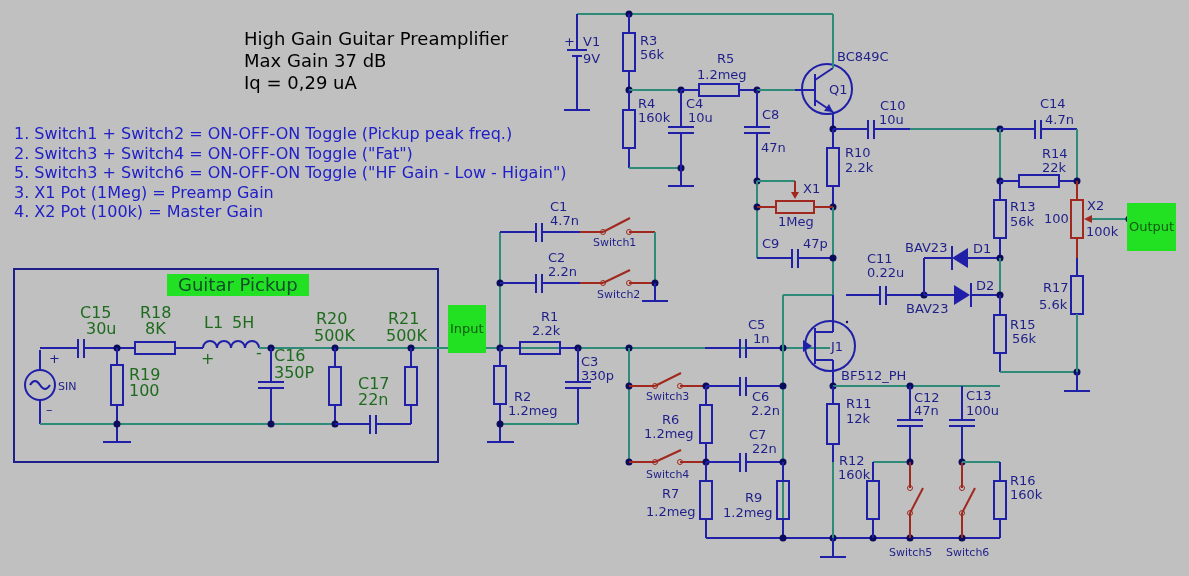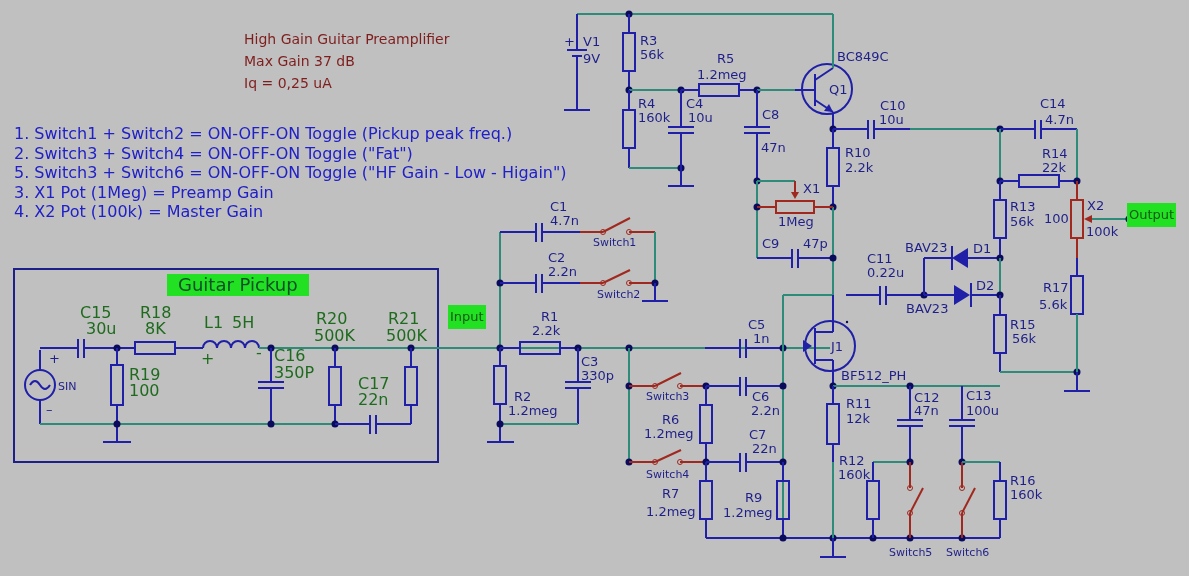--- a/index.html
+++ b/index.html
@@ -5,32 +5,32 @@
   html, body { margin:0; padding:0; }
   body { width:1189px; height:576px; background:#c0c0c0; overflow:hidden; position:relative; font-family:"DejaVu Sans", sans-serif; }
   #schem { position:absolute; left:0; top:0; }
   .w { stroke:#2e8b7a; stroke-width:2; fill:none; }
   .b { stroke:#1f1fa8; stroke-width:2; fill:none; }
   .r { stroke:#a0281e; stroke-width:2; fill:none; }
   .dot { fill:#0b0b5c; }
   .lbl { fill:#1f1f8a; font-size:13px; font-family:"DejaVu Sans", sans-serif; }
   .lbls { fill:#1f1f8a; font-size:11px; font-family:"DejaVu Sans", sans-serif; }
   .glbl { fill:#1e6b1e; font-size:16px; font-family:"DejaVu Sans", sans-serif; }
-  .title { position:absolute; left:244px; top:28px; color:#7f1d1d; font-size:14px; line-height:22px; }
+  .title { position:absolute; left:244px; top:28px; color:#000000; font-size:18px; line-height:22px; }
   .notes { position:absolute; left:14px; top:124px; color:#2020c8; font-size:16px; line-height:19.5px; }
-  .tag { position:absolute; background:#22e022; color:#145a14; font-size:13px; padding:4px 2px; line-height:16px; }
+  .tag { position:absolute; background:#22e022; color:#145a14; font-size:13px; padding:16px 2px; line-height:16px; }
   .box-title { position:absolute; background:#22e022; color:#0d4f2a; font-size:18px; padding:0 11px; line-height:22px; }
 </style>
 </head>
 <body>
 
 <div class="title">
   <div>High Gain Guitar Preamplifier</div>
   <div>Max Gain 37 dB</div>
-  <div>Iq = 0,25 uA</div>
+  <div>Iq = 0,29 uA</div>
 </div>
 
 <div class="notes">
   <div>1. Switch1 + Switch2 = ON-OFF-ON Toggle (Pickup peak freq.)</div>
   <div>2. Switch3 + Switch4 = ON-OFF-ON Toggle ("Fat")</div>
   <div>5. Switch3 + Switch6 = ON-OFF-ON Toggle ("HF Gain - Low - Higain")</div>
   <div>3. X1 Pot (1Meg) = Preamp Gain</div>
   <div>4. X2 Pot (100k) = Master Gain</div>
 </div>
 

